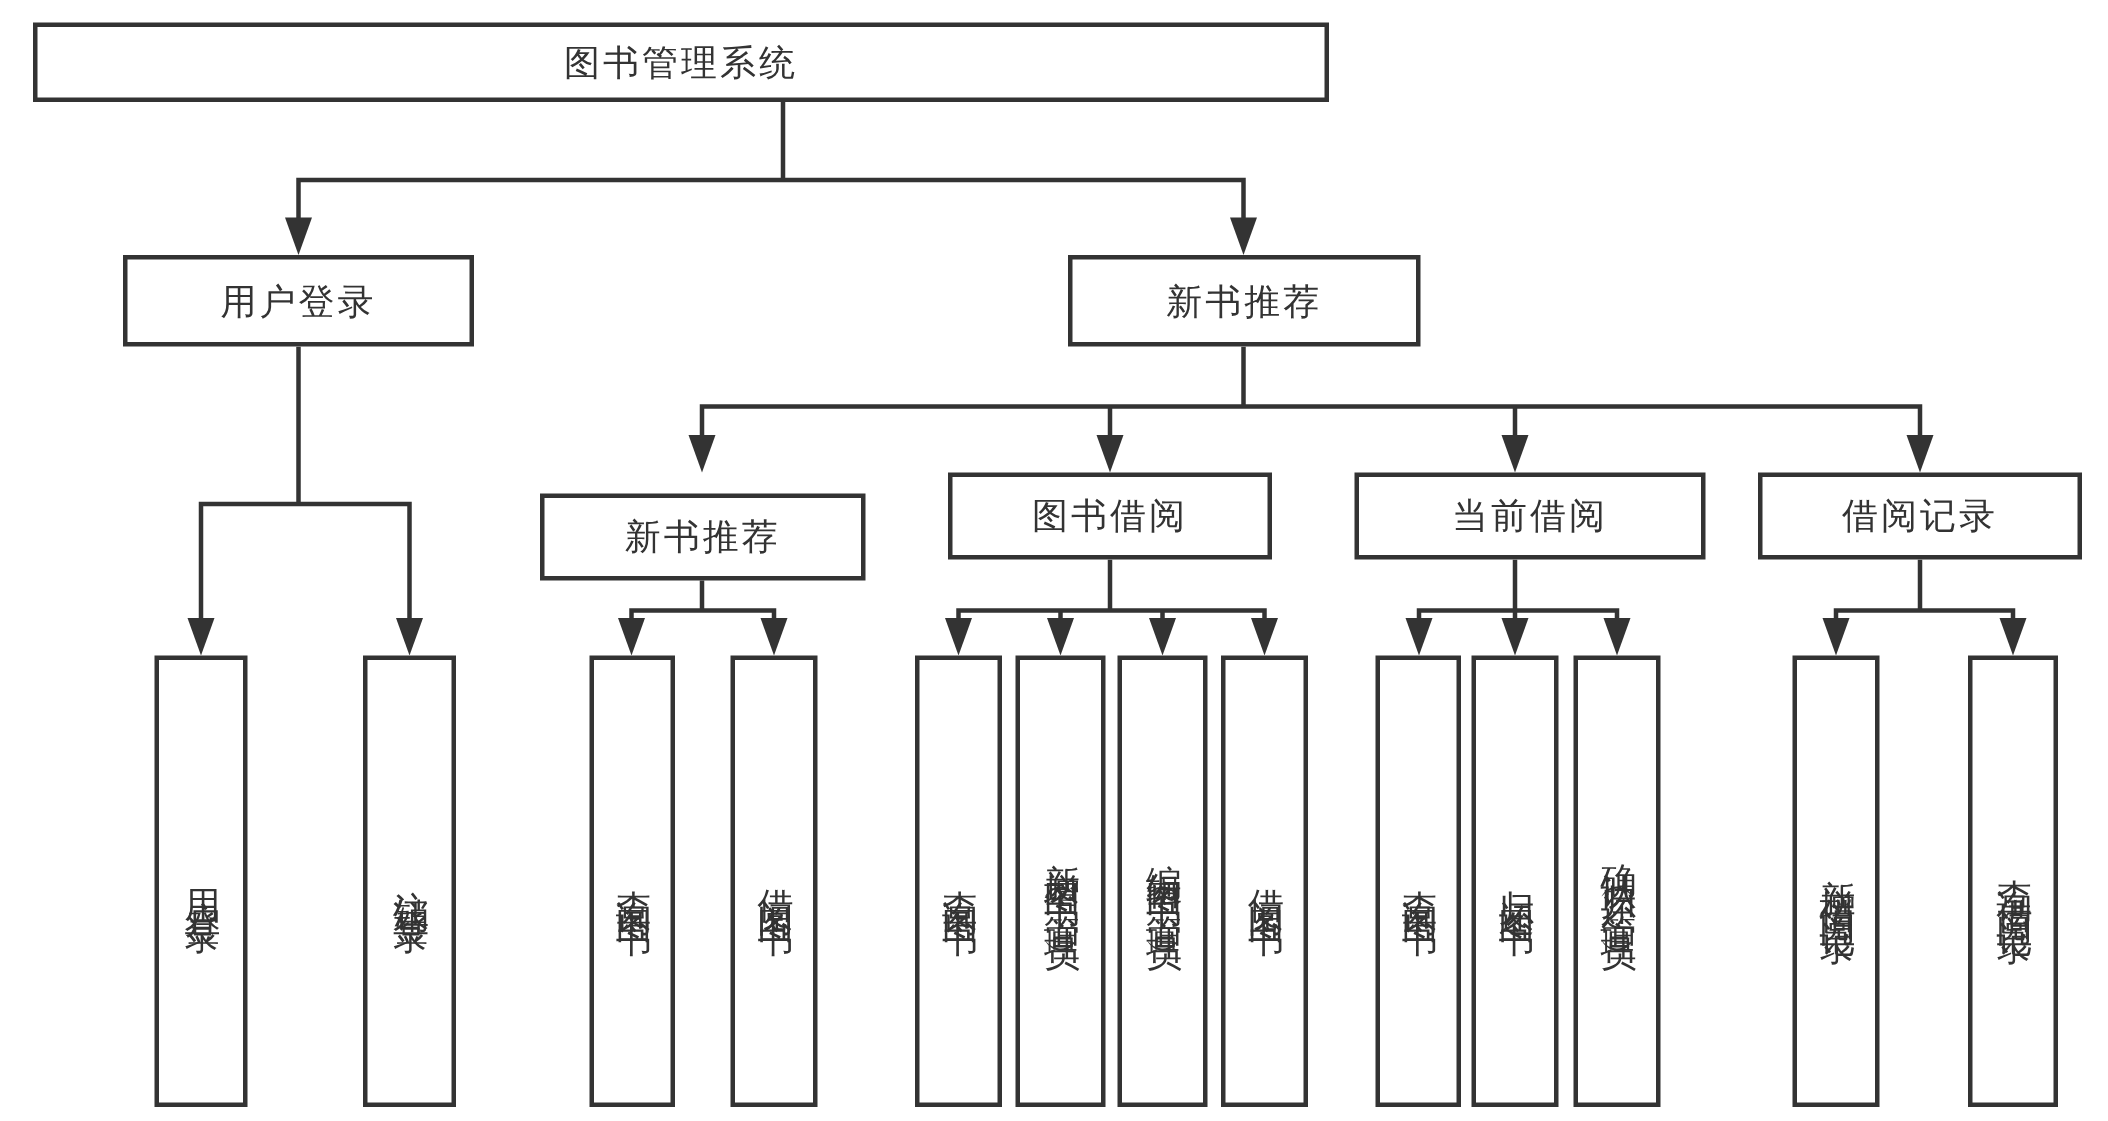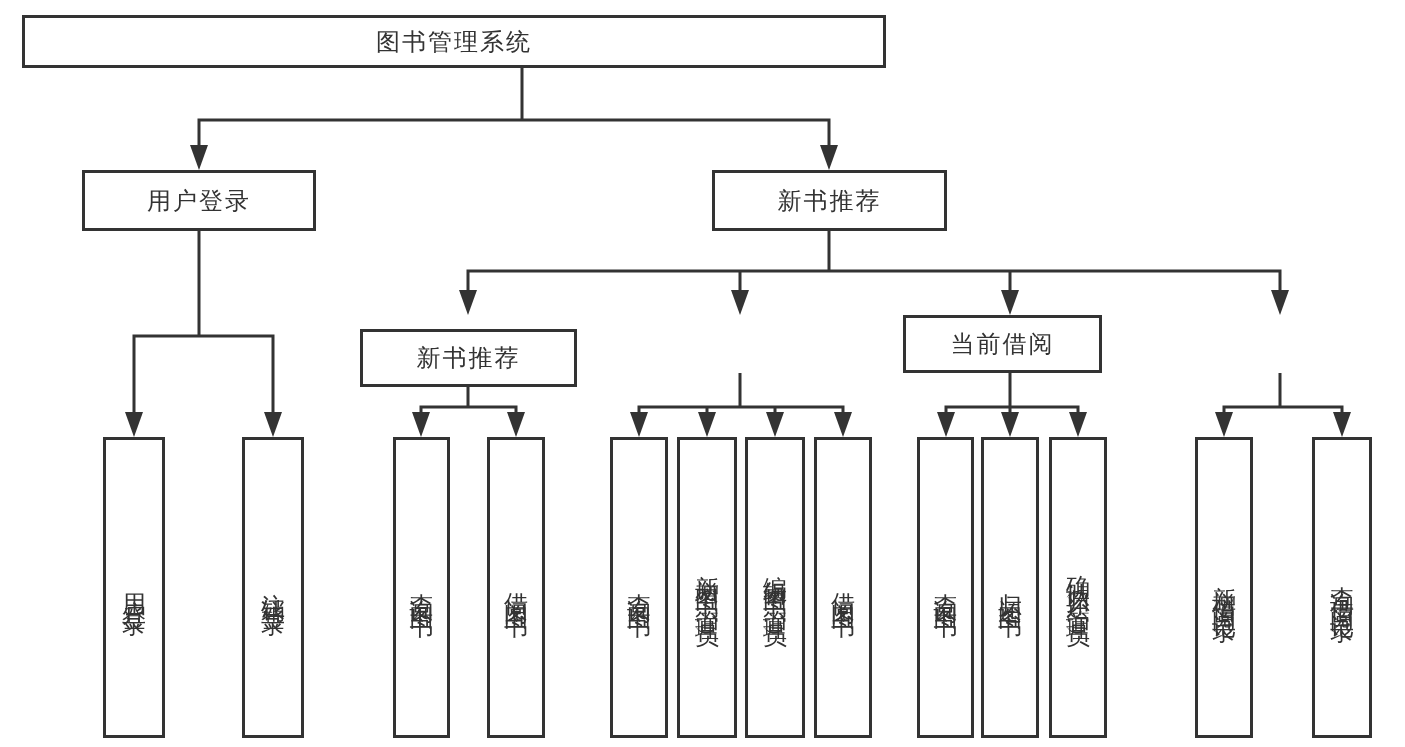--- a/index.html
+++ b/index.html
@@ -87,22 +87,28 @@
   <div class="node hbox" style="left:82px;top:170px;width:234px;height:61px">
     <span>用户登录</span>
   </div>
   <div class="node hbox" style="left:712px;top:170px;width:235px;height:61px">
     <span>新书推荐</span>
   </div>
 
   <div class="node hbox" style="left:360px;top:329px;width:217px;height:58px">
     <span>新书推荐</span>
   </div>
-  <div class="node hbox" style="left:903px;top:315px;width:199px;height:58px">
+  <div class="node hbox" style="left:632px;top:315px;width:216px;height:58px">
+    <span>图书借阅</span>
+  </div>
+  <div class="node hbox" style="left:903px;top:315px;width:234px;height:58px">
     <span>当前借阅</span>
+  </div>
+  <div class="node hbox" style="left:1172px;top:315px;width:216px;height:58px">
+    <span>借阅记录</span>
   </div>
 
   <div class="node vbox" style="left:103px;top:437px;width:62px;height:301px">
     <span class="vtext">用户登录</span>
   </div>
   <div class="node vbox" style="left:242px;top:437px;width:62px;height:301px">
     <span class="vtext">注销登录</span>
   </div>
 
   <div class="node vbox" style="left:393px;top:437px;width:57px;height:301px">

